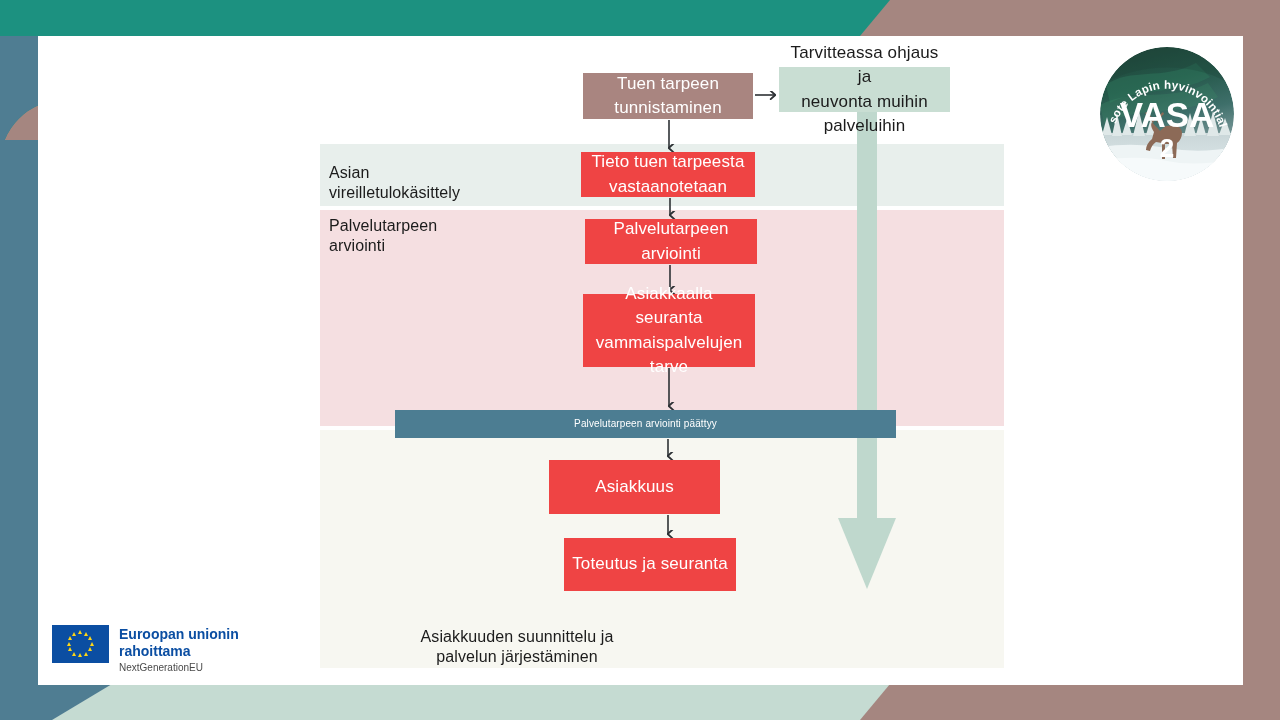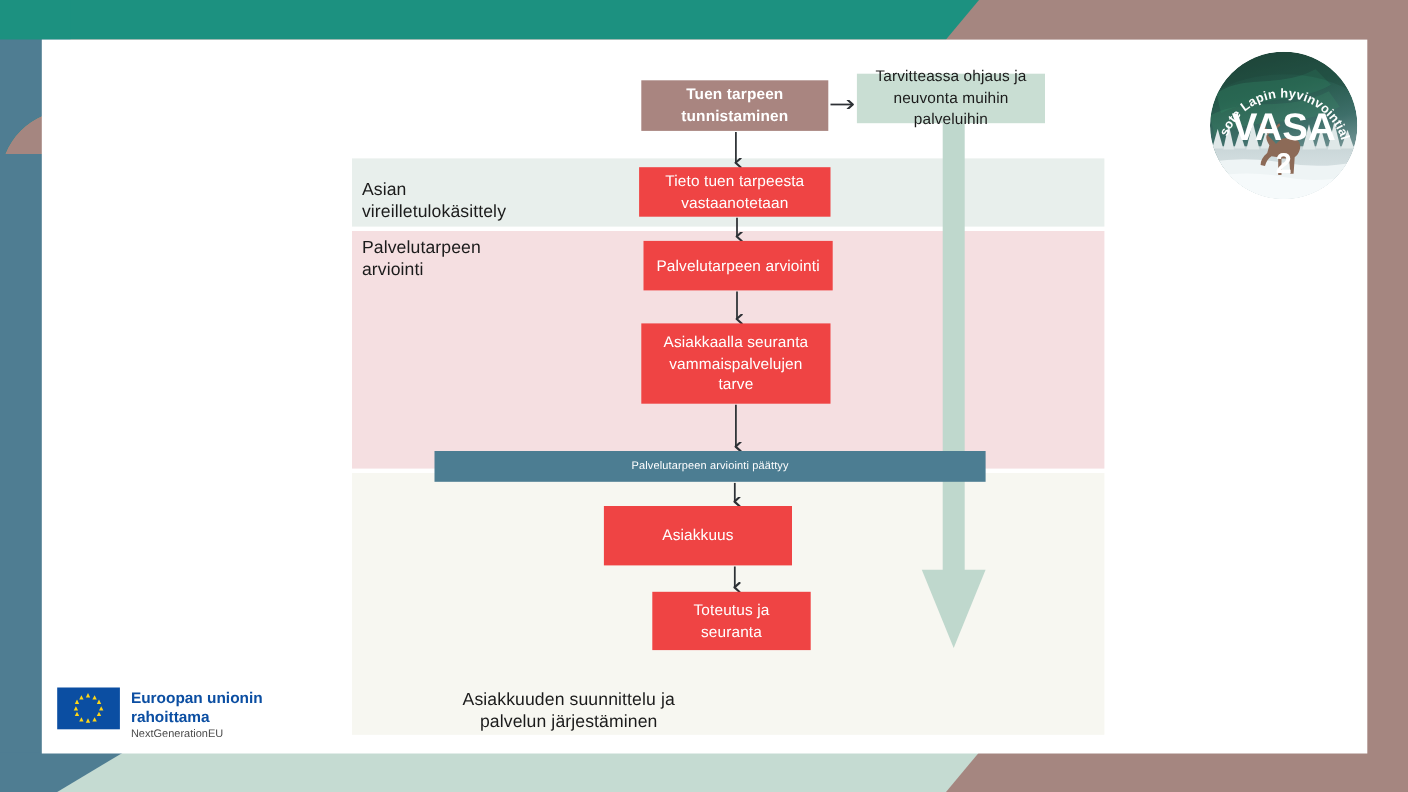--- a/index.html
+++ b/index.html
@@ -24,21 +24,21 @@
     white-space:pre-line;
   }
   .band-label.center{text-align:center;}
 
   
   .node{
     position:absolute;
     display:flex;align-items:center;justify-content:center;
     text-align:center;
     color:#ffffff;
-    font-size:14px;line-height:1.42;
+    font-size:17px;line-height:1.42;
     letter-spacing:.12px;
     padding:2px 8px;
     box-sizing:border-box;
     white-space:pre-line;
   }
   .node.mauve{background:#a98580;}
   .node.crimson{background:#ef4444;}
   .node.mint{background:#c9ded3;color:#1b1b1b;}
   .node.steel{background:#4c7d92;}
 
@@ -123,38 +123,38 @@
     <line x1="670" y1="265" x2="670" y2="290" stroke="#2d3135" stroke-width="1.6" marker-end="url(#ah)"></line>
 
     <line x1="669" y1="368" x2="669" y2="406" stroke="#2d3135" stroke-width="1.6" marker-end="url(#ah)"></line>
 
     <line x1="668" y1="439" x2="668" y2="456" stroke="#2d3135" stroke-width="1.6" marker-end="url(#ah)"></line>
 
     <line x1="668" y1="515" x2="668" y2="534" stroke="#2d3135" stroke-width="1.6" marker-end="url(#ah)"></line>
   </svg>
 
   <div>
-    <div class="node mauve" style="left:583px;top:73px;width:170px;height:46px;font-weight:bold;">Tuen tarpeen tunnistaminen</div>
+    <div class="node mauve" style="left:583px;top:73px;width:170px;height:46px;">Tuen tarpeen tunnistaminen</div>
 
     <div class="node mint" style="left:779px;top:67px;width:171px;height:45px;">Tarvitteassa ohjaus ja
 neuvonta muihin palveluihin</div>
 
     <div class="node crimson" style="left:581px;top:152px;width:174px;height:45px;">Tieto tuen tarpeesta
 vastaanotetaan</div>
 
     <div class="node crimson" style="left:585px;top:219px;width:172px;height:45px;">Palvelutarpeen arviointi</div>
 
     <div class="node crimson" style="left:583px;top:294px;width:172px;height:73px;">Asiakkaalla seuranta
 vammaispalvelujen tarve</div>
 
     <div class="node steel" style="left:395px;top:410px;width:501px;height:28px;font-size:10px;">Palvelutarpeen arviointi päättyy</div>
 
     <div class="node crimson" style="left:549px;top:460px;width:171px;height:54px;">Asiakkuus</div>
 
-    <div class="node crimson" style="left:593px;top:538px;width:144px;height:53px;text-align:center;">Toteutus ja seuranta</div>
+    <div class="node crimson" style="left:564px;top:538px;width:172px;height:53px;text-align:center;">Toteutus ja seuranta</div>
   </div>
 
   <div class="eu">
     <div class="eu-flag" id="eu-flag">
         <span class="eu-star" style="left: 26.1px; top: 5.2px;"></span>
         <span class="eu-star" style="left: 31.85px; top: 6.74071px;"></span>
         <span class="eu-star" style="left: 36.0593px; top: 10.95px;"></span>
         <span class="eu-star" style="left: 37.6px; top: 16.7px;"></span>
         <span class="eu-star" style="left: 36.0593px; top: 22.45px;"></span>
         <span class="eu-star" style="left: 31.85px; top: 26.6593px;"></span>

